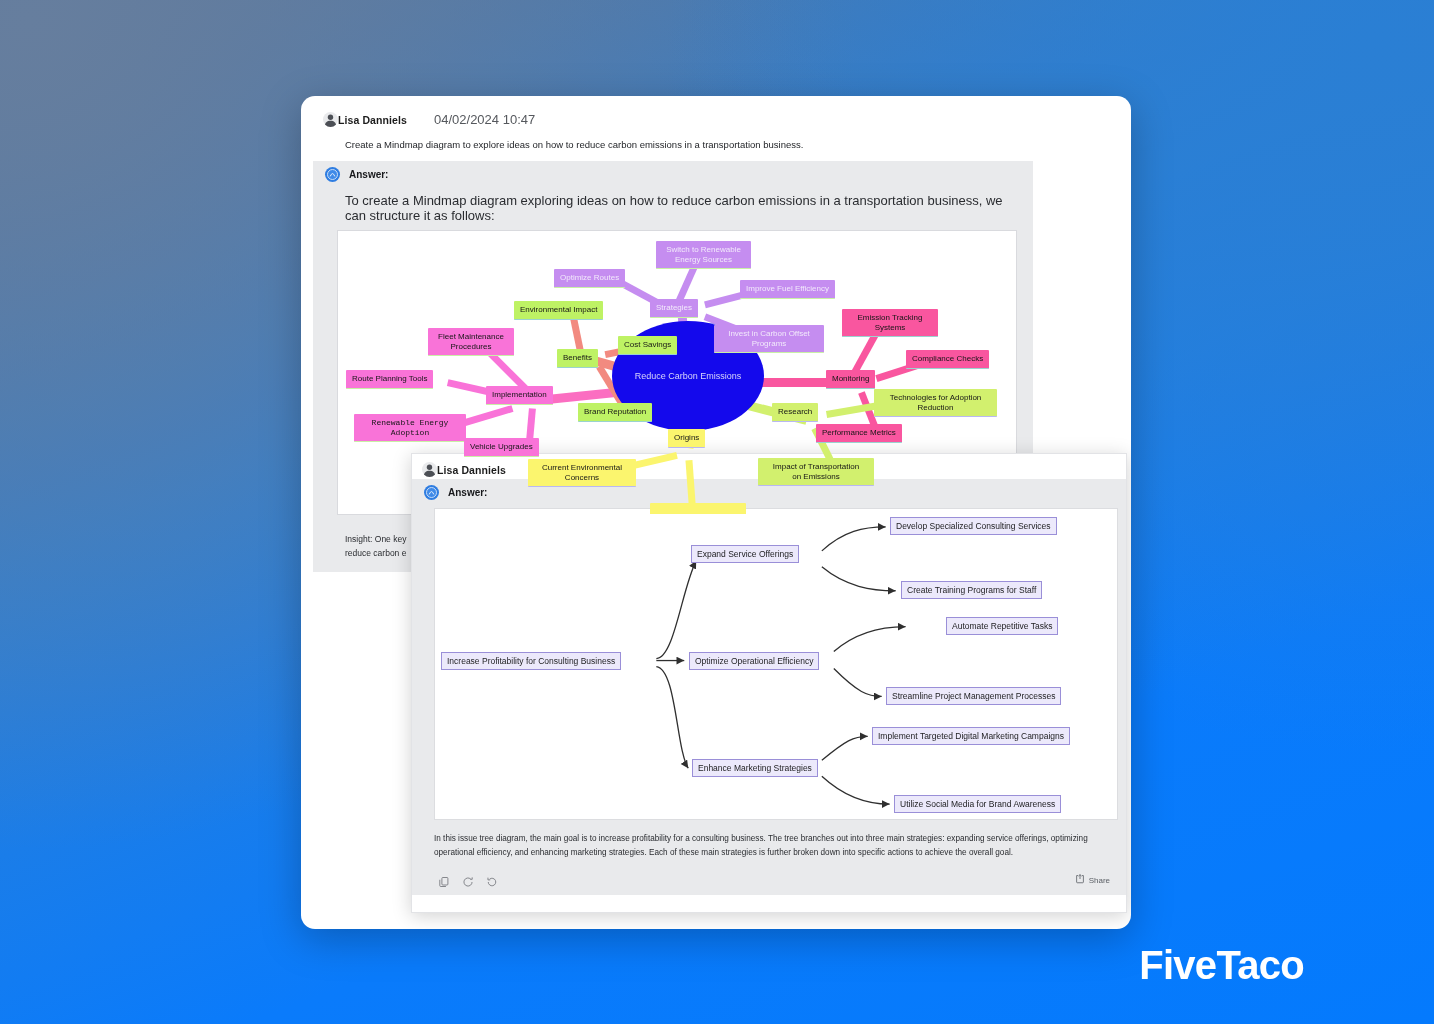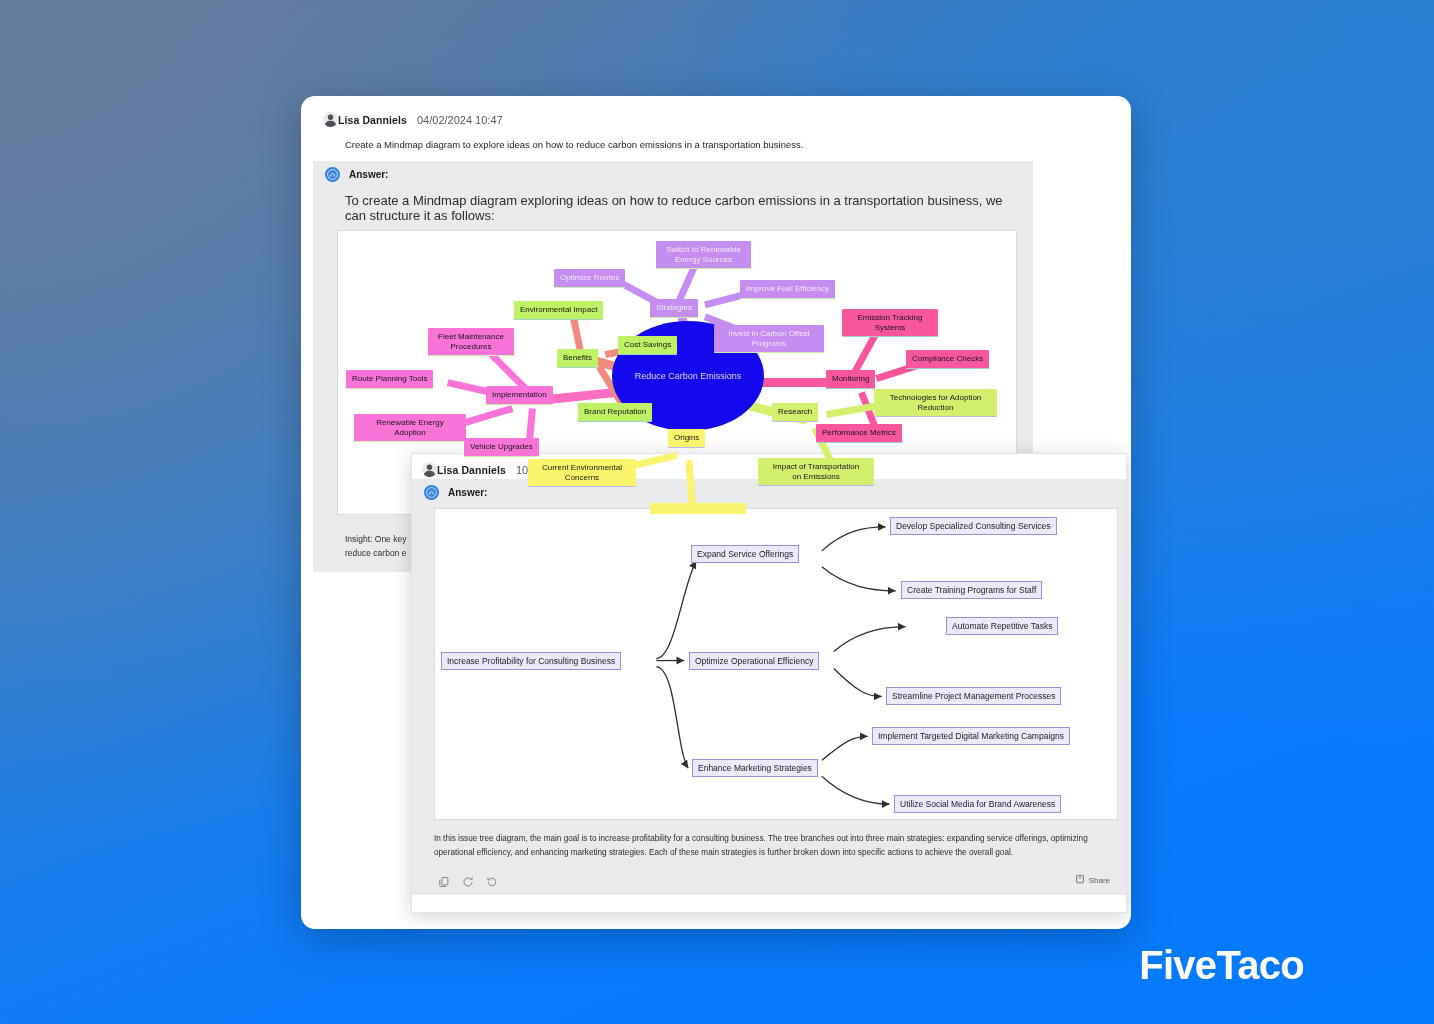--- a/index.html
+++ b/index.html
@@ -38,21 +38,21 @@
     padding: 8px 10px 2px 10px;
   }
   .avatar {
     width: 15px; height: 15px; border-radius: 50%;
     background: #e9eaec;
     display: flex; align-items: flex-end; justify-content: center;
     overflow: hidden; flex: none;
   }
   .avatar svg { display: block; }
   .username { font-size: 10.5px; font-weight: bold; color: #1c1c1c; letter-spacing: .1px;}
-  .timestamp { font-size: 11px; color: #55585d; margin-left: 10px; }
+  .timestamp { font-size: 13px; color: #55585d; margin-left: 27px; }
   .user-prompt {
     font-size: 9.5px; color: #24262a; padding: 9px 10px 10px 32px;
     line-height: 1.4;
   }
   .answer-bar {
     background: #e9eaec;
     display: flex; align-items: center; gap: 9px;
     padding: 6px 10px 6px 12px;
   }
   .ai-badge {
@@ -241,21 +241,21 @@
 
         <div class="mnode c-red" style="left:219px; top:118px;">Benefits</div>
         <div class="mnode c-red" style="left:176px; top:70px;">Environmental Impact</div>
         <div class="mnode c-red" style="left:280px; top:105px;">Cost Savings</div>
         <div class="mnode c-red" style="left:240px; top:172px;">Brand Reputation</div>
 
         <div class="mnode c-magenta" style="left:148px; top:155px;">Implementation</div>
         <div class="mnode c-magenta" style="left:90px; top:97px; width:86px;">Fleet Maintenance
 Procedures</div>
         <div class="mnode c-magenta" style="left:8px; top:139px;">Route Planning Tools</div>
-        <div class="mnode c-magenta" style="left:16px; top:183px; width:112px;">Renewable Energy
+        <div class="mnode c-magenta" style="left:16px; top:183px; width:112px;font-family:Liberation Mono, monospace;">Renewable Energy
 Adoption</div>
         <div class="mnode c-magenta" style="left:126px; top:207px;">Vehicle Upgrades</div>
 
         <div class="mnode c-hotpink" style="left:488px; top:139px;">Monitoring</div>
         <div class="mnode c-hotpink" style="left:504px; top:78px; width:96px;">Emission Tracking
 Systems</div>
         <div class="mnode c-hotpink" style="left:568px; top:119px;">Compliance Checks</div>
         <div class="mnode c-hotpink" style="left:478px; top:193px;">Performance Metrics</div>
 
         <div class="mnode c-green" style="left:434px; top:172px;">Research</div>

